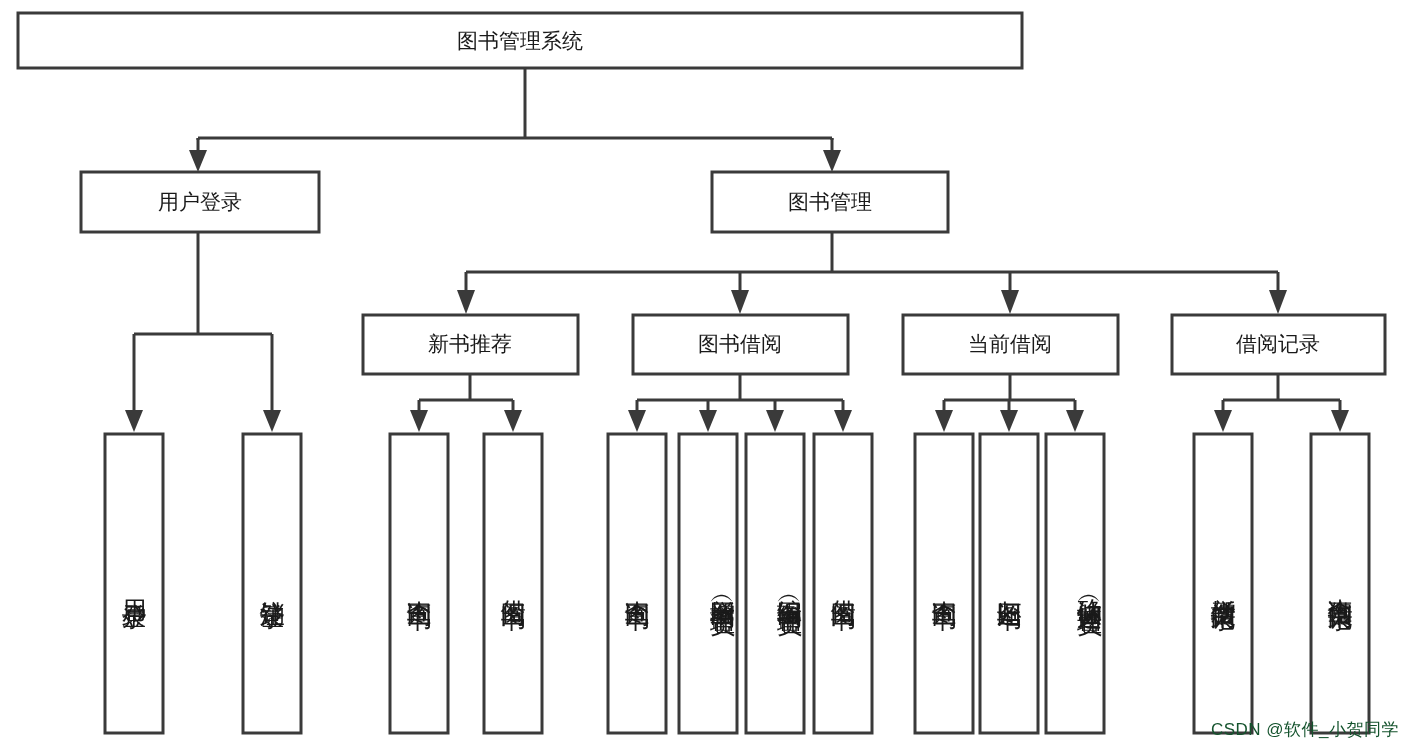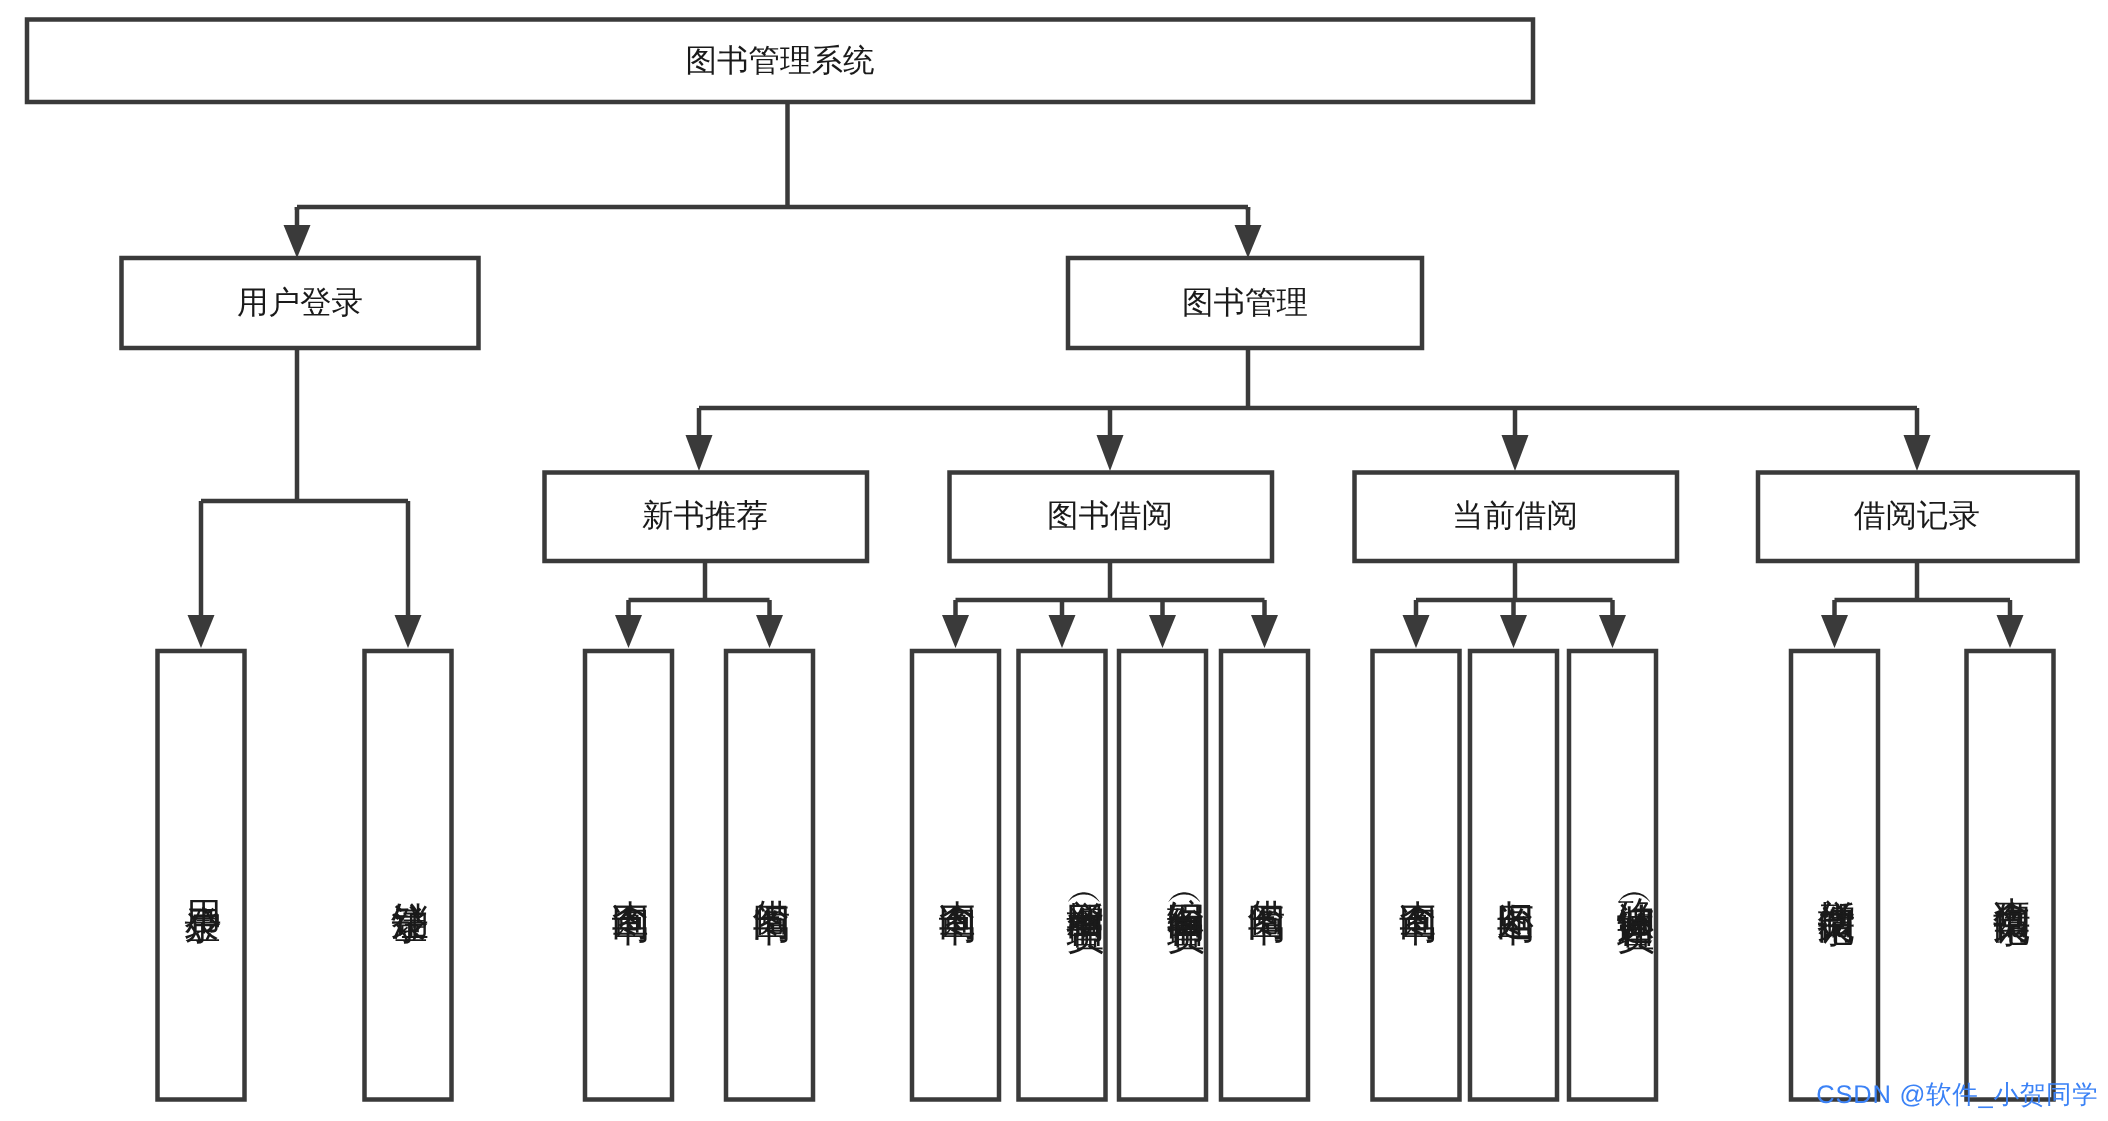--- a/index.html
+++ b/index.html
@@ -63,21 +63,21 @@
     justify-content: center;
     white-space: normal;
     user-select: none;
   }
   .watermark {
     position: absolute;
     right: 6px;
     bottom: 6px;
     font-family: "Liberation Sans", "DejaVu Sans", sans-serif;
     font-size: 17px;
-    color: #3b82f6;
+    color: #14532d;
     letter-spacing: 0.5px;
     white-space: nowrap;
   }
 </style>
 </head>
 <body>
 
 <div id="diagram-root">
 
   <svg id="diagram-svg" viewBox="0 0 1405 747">

